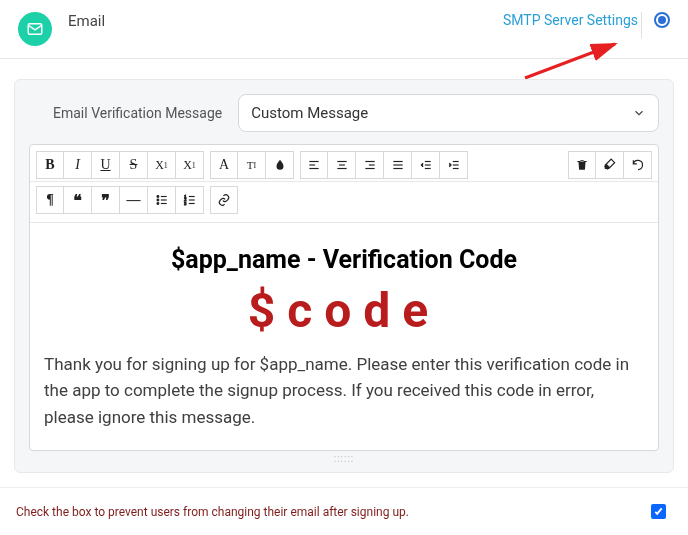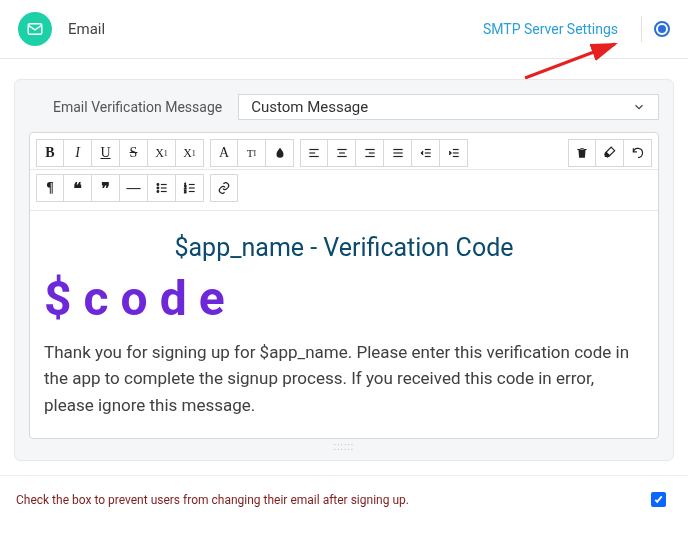--- a/index.html
+++ b/index.html
@@ -6,34 +6,33 @@
   body {
     margin: 0;
     font-family: -apple-system, BlinkMacSystemFont, "Segoe UI", Roboto, Arial, sans-serif;
     font-size: 14px;
     color: #333;
     background: #fff;
     width: 688px;
   }
   .header {
     display: flex;
-    align-items: center;
     padding: 12px 18px;
     border-bottom: 1px solid #e6e6e6;
   }
   .email-icon {
     width: 34px; height: 34px;
     border-radius: 50%;
     background: #1cd0a8;
     display: flex; align-items: center; justify-content: center;
     margin-right: 16px;
   }
   .email-icon svg { width: 18px; height: 18px; }
   .header-title { font-size: 15px; color: #444; flex: 1; }
-  .smtp-link { color: #2a9fd6; font-size: 14px; cursor: pointer; margin-right: 23px; }
+  .smtp-link { color: #2a9fd6; font-size: 14px; cursor: pointer; margin-right: 3px; }
   .radio-outer {
     width: 16px; height: 16px; border-radius: 50%;
     border: 2px solid #2a6fd6; display:flex; align-items:center; justify-content:center;
     cursor:pointer;
   }
   .radio-inner { width:8px; height:8px; border-radius:50%; background:#2a6fd6; }
   .vsep { width:1px; height:26px; background:#e0e0e0; margin-right:12px; }
 
   .arrow {
     position: absolute;
@@ -51,22 +50,22 @@
     position: relative;
   }
   .panel-row1 {
     display:flex; align-items:center; gap:16px; margin-bottom:12px;
   }
   .panel-label { font-size:14px; color:#555; flex:0 0 auto; padding-left:4px;margin-left:20px;}
   .select-wrap {
     flex:1; position:relative;
   }
   .select-box {
-    width:100%; height:26px; background:#fff; border:1px solid #d8d8d8;
-    border-radius:0; padding:0 12px; display:flex; align-items:center;
+    width:100%; height:38px; background:#fff; border:1px solid #d8d8d8;
+    border-radius:8px; padding:0 12px; display:flex; align-items:center;
     justify-content:space-between; cursor:pointer; font-size:15px; color:#333;
   }
   .chev { width:14px; height:14px; }
 
   .editor {
     background:#fff; border:1px solid #d8d8d8; border-radius:4px;
   }
   .toolbar {
     padding:6px 6px 2px 6px;
     display:flex; flex-wrap:wrap; gap:6px;
@@ -77,22 +76,22 @@
     width:28px; height:28px; border:1px solid #d8d8d8; background:#fff;
     display:flex; align-items:center; justify-content:center;
     font-family: "Times New Roman", serif; font-size:14px; cursor:pointer;
     color:#222;
   }
   .tool-group .tbtn + .tbtn { border-left:none; }
   .tbtn svg { width:14px; height:14px; }
   .toolbar-row2 { padding:4px 6px 8px 6px; display:flex; gap:6px; border-bottom:1px solid #e8e8e8;}
 
   .editor-content { padding:18px 14px 20px 14px; }
-  .ed-h1 { text-align:center; font-weight:400; font-size:25px; margin:4px 0 8px 0; color:#0c4a6e;}
-  .ed-code { font-weight:700; font-size:48px; letter-spacing:12px; margin:4px 0 12px 0; color:#6d28d9;}
+  .ed-h1 { text-align:center; font-weight:700; font-size:25px; margin:4px 0 8px 0; color:#000000;}
+  .ed-code { text-align:center; font-weight:700; font-size:48px; letter-spacing:12px; margin:4px 0 12px 0; color:#b91c1c;}
   .ed-body { font-size:17px; line-height:1.55; color:#404040; }
 
   .grip { text-align:center; color:#bbb; font-size:10px; letter-spacing:1px; padding:2px 0 0 0; cursor:ns-resize;}
 
   .footer {
     display:flex; align-items:center; padding:16px 22px 12px 16px; font-size:12px; color:#7f1d1d;
     border-top:1px solid #eee; margin-top:14px;
   }
   .footer .spacer { flex:1; }
   .chk {

